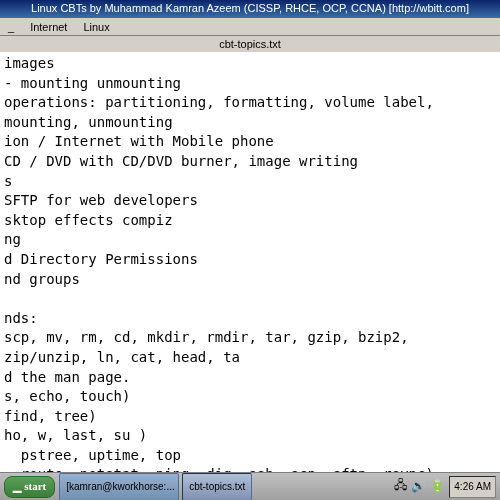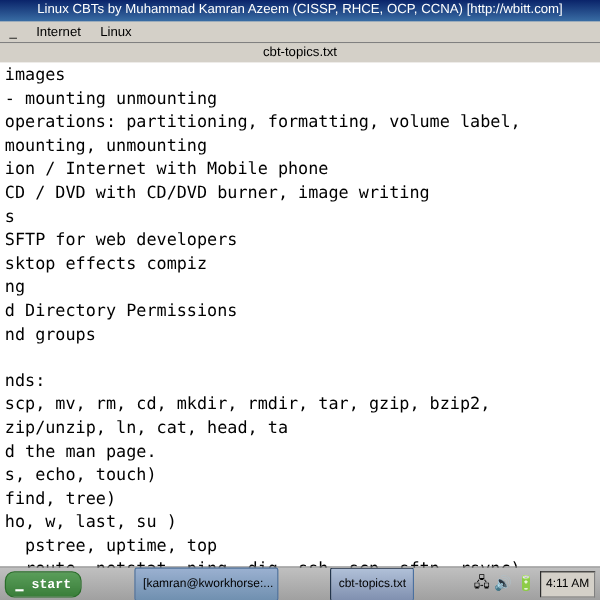--- a/index.html
+++ b/index.html
@@ -89,42 +89,41 @@
       padding: 2px 4px;
       gap: 4px;
     }
 
     #start-button {
       background: linear-gradient(to bottom, #5a9e5a, #3a7e3a);
       color: white;
       border: 1px solid #2a6e2a;
       border-radius: 8px;
       padding: 2px 8px;
-      font-family: Liberation Mono, monospace;
+      font-family: Liberation Serif, serif;
       font-size: 11px;
       font-weight: bold;
       height: 22px;
       cursor: pointer;
     }
 
     .taskbar-item {
       background: linear-gradient(to bottom, #9ab0d0, #7090b0);
       border: 1px solid #4a70a0;
       border-radius: 2px;
       padding: 2px 6px;
       font-family: Tahoma, sans-serif;
       font-size: 10px;
       height: 28px;
       display: flex;
       align-items: center;
       cursor: pointer;
       white-space: nowrap;
       overflow: hidden;
       max-width: 120px;
-      margin-left: 40px;
     }
 
     .taskbar-item.active {
       background: linear-gradient(to bottom, #b0c0d8, #8090b0);
       border: 1px inset #4a70a0;
     }
 
     .taskbar-right {
       margin-left: auto;
       display: flex;
@@ -216,16 +215,16 @@
   <div id="taskbar-items" style="display:flex;gap:3px;">
       <div class="taskbar-item">[kamran@kworkhorse:...</div>
       <div class="taskbar-item active">cbt-topics.txt</div>
     </div>
 
   <div class="taskbar-right">
     <span class="tray-icon">🖧</span>
     <span class="tray-icon">🔊</span>
     <span class="tray-icon">🔋</span>
     <div class="clock">
-      <span>4:11 AM</span>
+      <span>4:26 AM</span>
     </div>
   </div>
 </div>
 
 </body></html>

